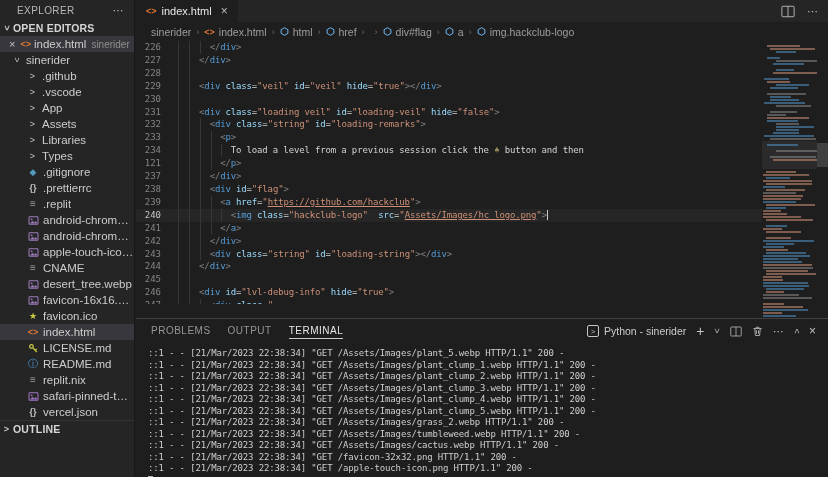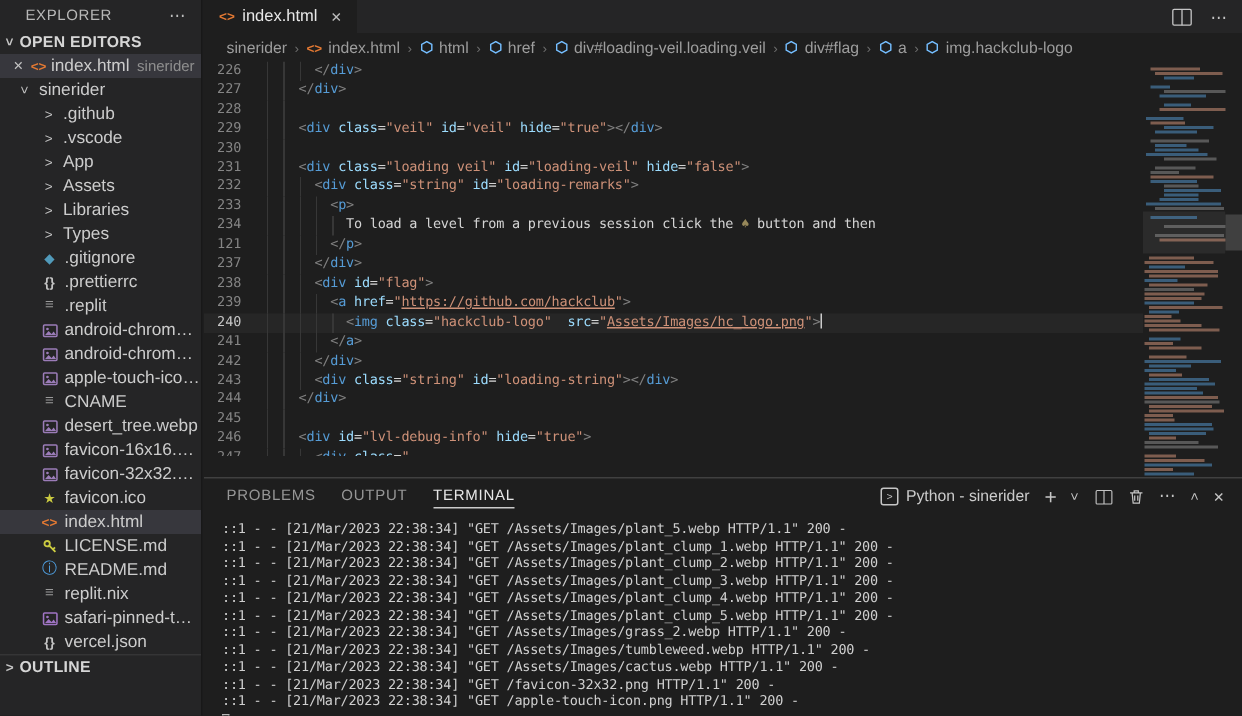--- a/index.html
+++ b/index.html
@@ -195,30 +195,20 @@
         <span class="fic">
           <svg width="11" height="11" viewBox="0 0 16 16">
             <rect x="1.5" y="2.5" width="13" height="11" rx="1" fill="none" stroke="#9b7cb8" stroke-width="1.5"></rect>
             <circle cx="5.3" cy="6.3" r="1.3" fill="#9b7cb8"></circle>
             <path d="M3 12.2l3.4-4 2.9 2.9 2-2.4 2.4 3.5z" fill="#9b7cb8"></path>
           </svg>
         </span>
         <span class="lbl">favicon-16x16.png</span>
       </div>
       <div class="tree-row" style="padding-left: 26px;">
-        <span class="fic">
-          <svg width="11" height="11" viewBox="0 0 16 16">
-            <rect x="1.5" y="2.5" width="13" height="11" rx="1" fill="none" stroke="#9b7cb8" stroke-width="1.5"></rect>
-            <circle cx="5.3" cy="6.3" r="1.3" fill="#9b7cb8"></circle>
-            <path d="M3 12.2l3.4-4 2.9 2.9 2-2.4 2.4 3.5z" fill="#9b7cb8"></path>
-          </svg>
-        </span>
-        <span class="lbl">favicon-32x32.png</span>
-      </div>
-      <div class="tree-row" style="padding-left: 26px;">
         <span class="fic" style="color: rgb(203, 203, 65); font-size: 9px;">★</span>
         <span class="lbl">favicon.ico</span>
       </div>
       <div class="tree-row sel" style="padding-left: 26px;">
         <span class="fic" style="color: rgb(227, 121, 51); font-size: 9px; font-weight: bold;">&lt;&gt;</span>
         <span class="lbl">index.html</span>
       </div>
       <div class="tree-row" style="padding-left: 26px;">
         <span class="fic">
           <svg width="11" height="11" viewBox="0 0 16 16">
@@ -295,28 +285,20 @@
     <span class="crumb-sep">›</span>
     <span class="crumb">
       <span class="">
         <svg width="9" height="9" viewBox="0 0 16 16">
           <path d="M14 4.7L8 1.3 2 4.7v6.6L8 14.7l6-3.4z" fill="none" stroke="#75beff" stroke-width="1.7"></path>
         </svg>
       </span>
       <span>href</span>
     </span>
     <span class="crumb-sep">›</span>
-    <span class="crumb">
-      <span class="">
-        <svg width="9" height="9" viewBox="0 0 16 16">
-          <path d="M14 4.7L8 1.3 2 4.7v6.6L8 14.7l6-3.4z" fill="none" stroke="#75beff" stroke-width="1.7"></path>
-        </svg>
-      </span>
-      <span>div#loading-veil.loading.veil</span>
-    </span>
     <span class="crumb-sep">›</span>
     <span class="crumb">
       <span class="">
         <svg width="9" height="9" viewBox="0 0 16 16">
           <path d="M14 4.7L8 1.3 2 4.7v6.6L8 14.7l6-3.4z" fill="none" stroke="#75beff" stroke-width="1.7"></path>
         </svg>
       </span>
       <span>div#flag</span>
     </span>
     <span class="crumb-sep">›</span>

